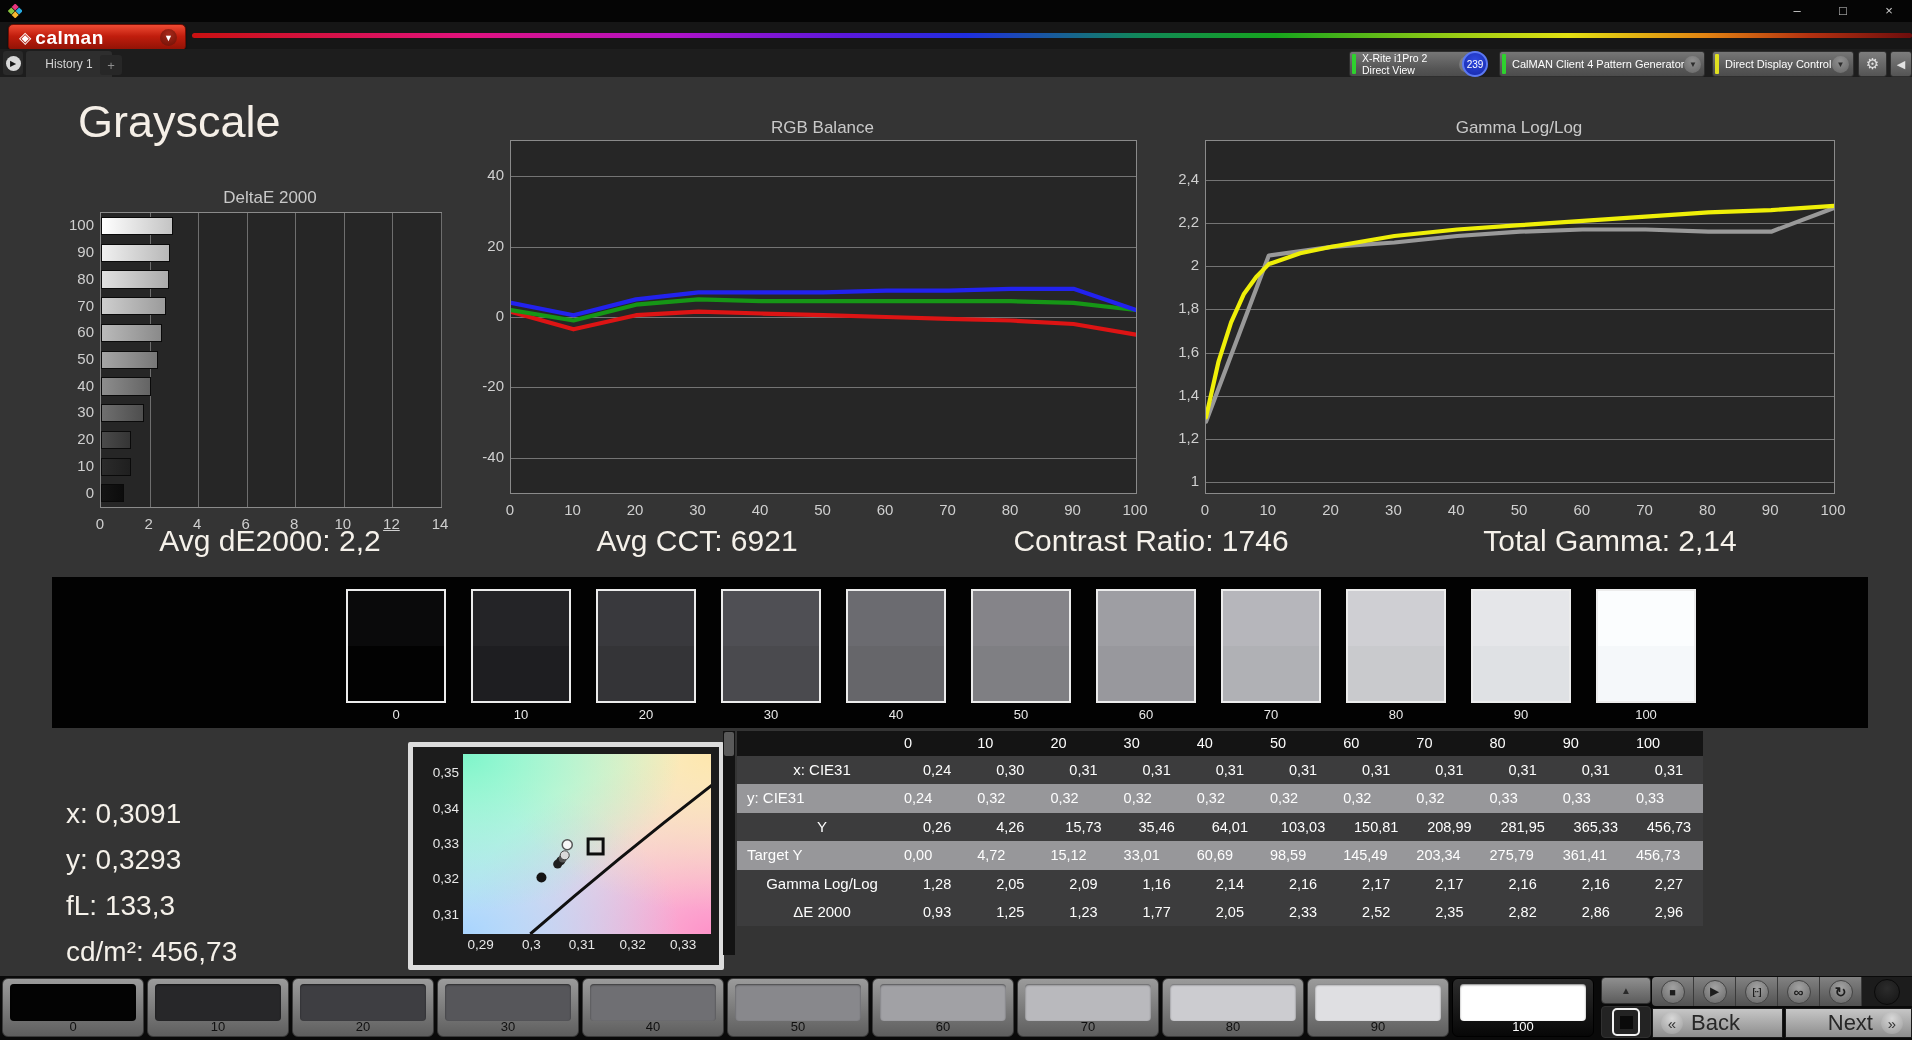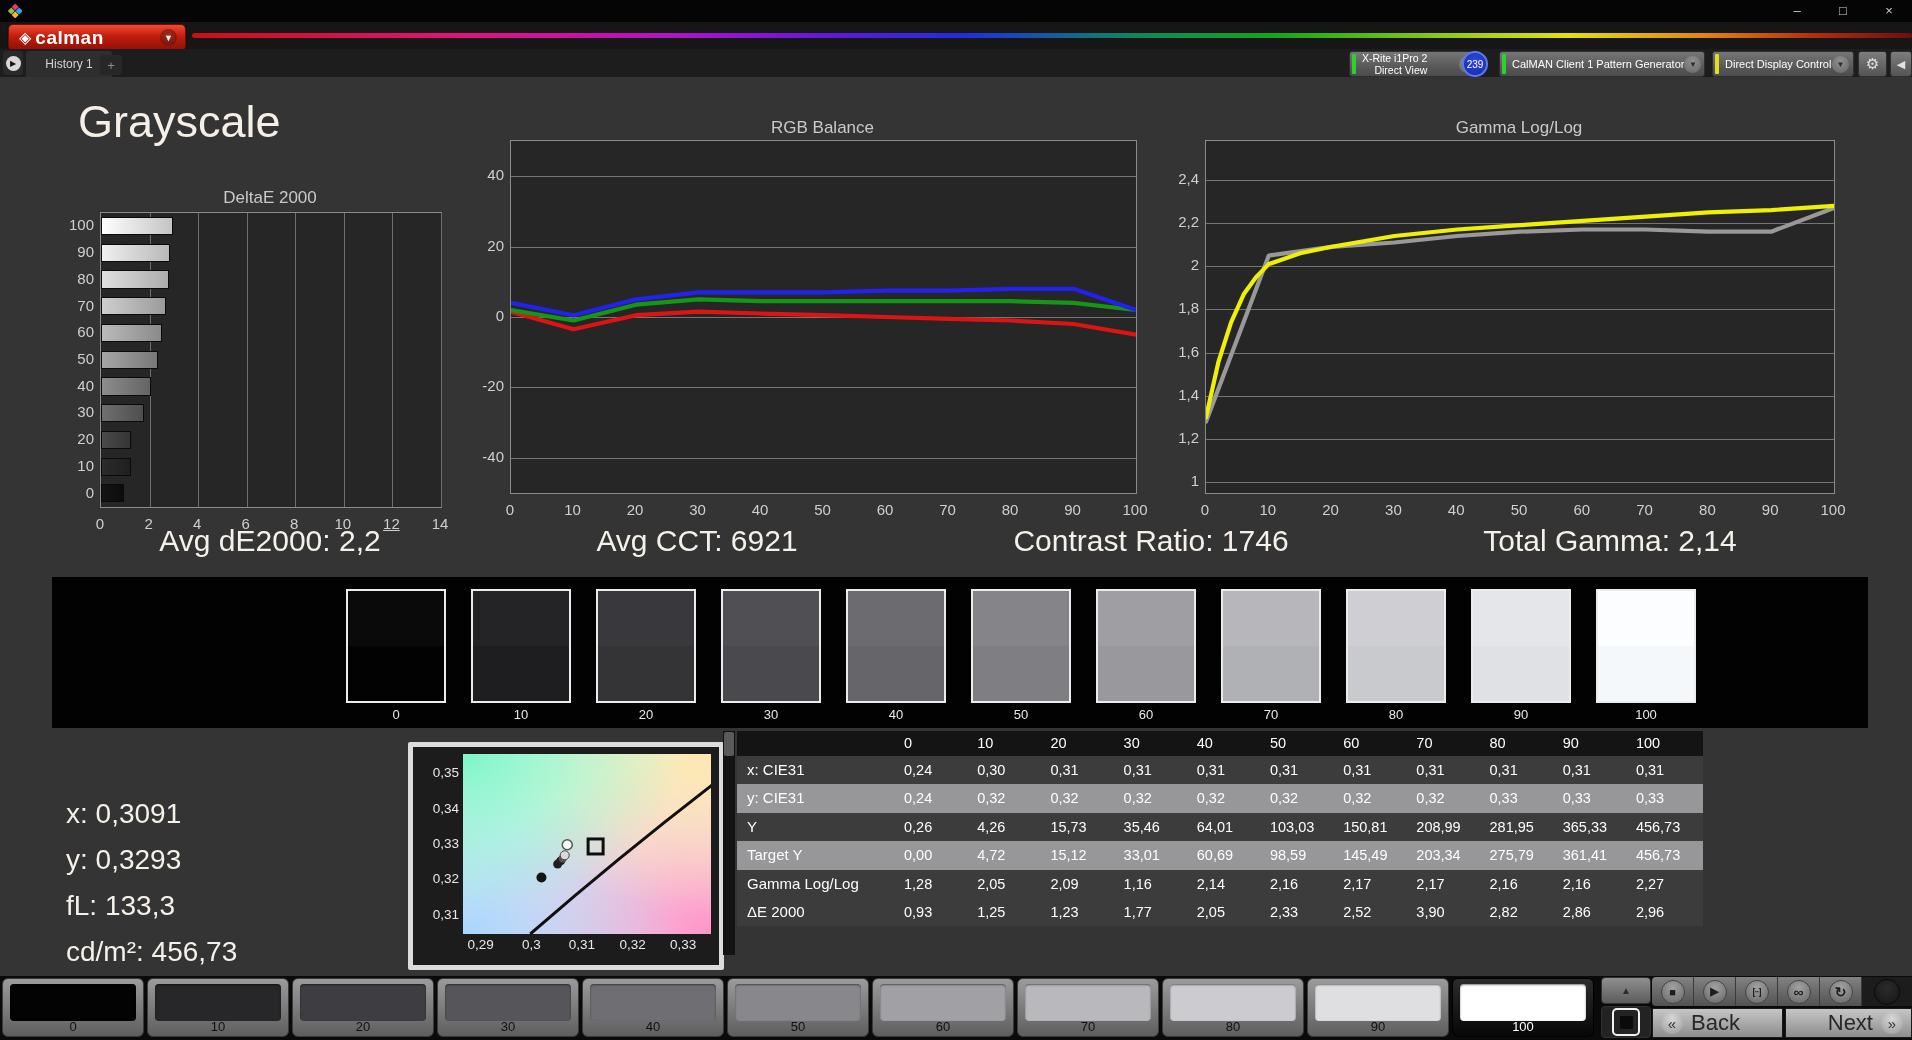--- a/index.html
+++ b/index.html
@@ -78,21 +78,21 @@
   .cie-ytick{position:absolute;left:6px;width:40px;text-align:right;font-size:13.5px;color:#e8e8e8;}
   .cie-xtick{position:absolute;transform:translateX(-50%);top:190px;font-size:13.5px;color:#e8e8e8;}
   
   .tscroll{position:absolute;left:723px;top:731px;width:12px;height:224px;background:#131313;}
   .tthumb{position:absolute;left:1px;top:1px;width:10px;height:24px;background:#5a5a5a;border-radius:2px;}
   .dtable{position:absolute;left:737px;top:731px;width:966px;}
   .trow{display:flex;width:100%;}
   .tcell{width:73.2px;box-sizing:border-box;padding-left:7px;font-size:14.5px;color:#fdfdfd;overflow:hidden;white-space:nowrap;}
   .tlabel{width:160px;box-sizing:border-box;padding-left:10px;font-size:15px;color:#fdfdfd;white-space:nowrap;}
   .thead{height:25px;line-height:25px;background:#141414;}
-  .tdark{height:28.4px;line-height:28.4px;background:#3c3c3d;}
+  .tdark{height:28.4px;line-height:28.4px;background:#3c3c3d;text-align:center;}
   .tlight{height:28.4px;line-height:28.4px;background:#97979a;}
   
   .bottombar{position:absolute;left:0;top:976px;width:1912px;height:64px;background:#0a0a0a;}
   .lvlbtn{position:absolute;top:2px;width:142px;height:59px;border-radius:6px;border:1px solid #3a3a3a;
     background:linear-gradient(#9b9b9b,#5e5e5e);box-sizing:border-box;}
   .lvlbtn.sel{background:linear-gradient(#2c2c2c,#070707);border-color:#000;}
   .lvlbtn .patch{position:absolute;left:7px;top:5px;width:126px;height:37px;border-radius:4px;
     box-shadow:inset 0 1px 2px rgba(0,0,0,.5);}
   .lvlbtn .plab{position:absolute;left:0;right:0;bottom:2px;text-align:center;font-size:13px;color:#101010;}
   .lvlbtn.sel .plab{color:#fff;}
@@ -137,29 +137,29 @@
     </div>
   </div>
 
   <div class="toolbar">
     <div class="tab-expander">
       <span class="circ">▶</span>
     </div>
     <div class="tab">History 1</div>
     <div class="tab-add">+</div>
 
-    <div class="drop" style="left:1349px;width:132px;text-align:right;">
+    <div class="drop" style="left:1349px;width:132px;">
       <span class="accent" id="meter-accent" style="background: rgb(46, 210, 46);"></span>
       <span class="dtext two"><span>X-Rite i1Pro 2</span><br><span>Direct View</span></span>
       <span class="caret">▼</span>
     </div>
     <div class="badge">239</div>
     <div class="drop" style="left:1499px;width:206px;">
       <span class="accent" id="pattern-accent" style="background: rgb(46, 210, 46);"></span>
-      <span class="dtext">CalMAN Client 1 Pattern Generator</span>
+      <span class="dtext">CalMAN Client 4 Pattern Generator</span>
       <span class="caret">▼</span>
     </div>
     <div class="drop" style="left:1712px;width:142px;">
       <span class="accent" id="display-accent" style="background: rgb(224, 224, 32);"></span>
       <span class="dtext">Direct Display Control</span>
       <span class="caret">▼</span>
     </div>
     <div class="sqbtn" style="left:1858px;width:29px;font-size:15px;">
         <span>⚙</span>
       </div>
@@ -463,21 +463,21 @@
       </div>
       <div class="trow tdark">
         <div class="tlabel">ΔE 2000</div>
         <div class="tcell">0,93</div>
         <div class="tcell">1,25</div>
         <div class="tcell">1,23</div>
         <div class="tcell">1,77</div>
         <div class="tcell">2,05</div>
         <div class="tcell">2,33</div>
         <div class="tcell">2,52</div>
-        <div class="tcell">3,90</div>
+        <div class="tcell">2,35</div>
         <div class="tcell">2,82</div>
         <div class="tcell">2,86</div>
         <div class="tcell">2,96</div>
       </div>
     </div>
 
   <div class="bottombar" id="bottombar">
       <div class="lvlbtn" style="left: 2px;">
         <div class="patch" style="background: rgb(3, 3, 3);"></div>
         <div class="plab">0</div>

